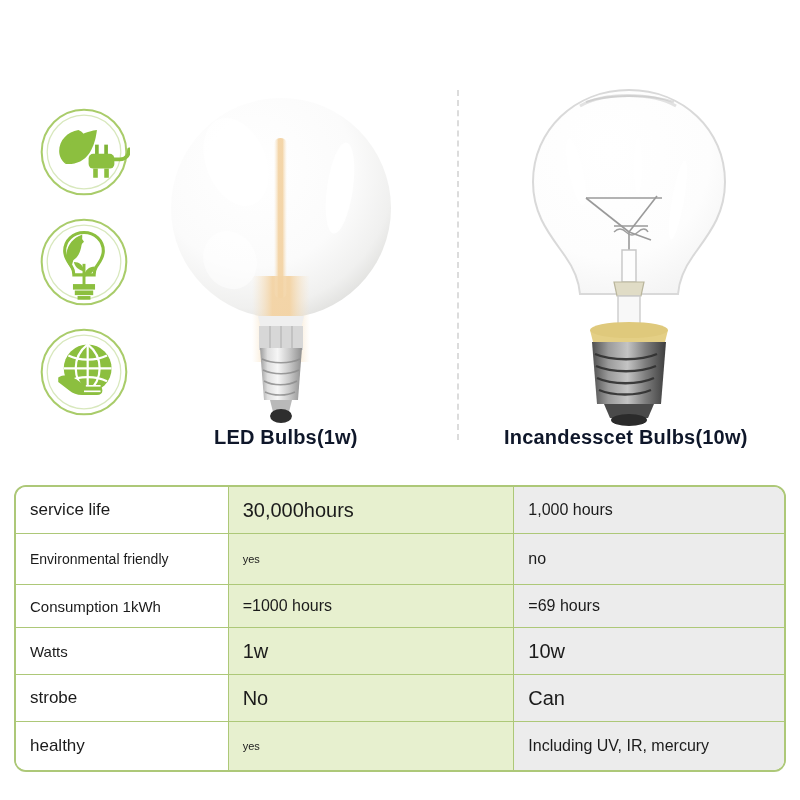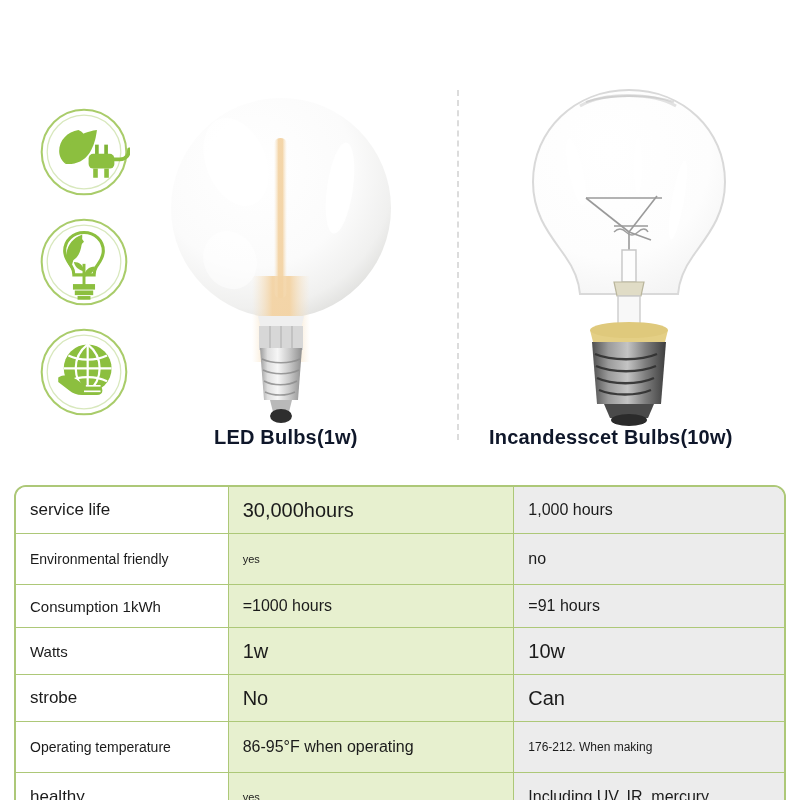--- a/index.html
+++ b/index.html
@@ -65,21 +65,21 @@
   .caption {
     position: absolute;
     top: 426px;
     font-size: 20px;
     font-weight: bold;
     color: #0f172a;
     letter-spacing: .2px;
     white-space: nowrap;
   }
   .caption-led  { left: 214px; }
-  .caption-inc  { left: 489px; }
+  .caption-inc  { left: 504px; }
 
   
   .compare-table {
     position: absolute;
     left: 14px;
     top: 485px;
     width: 772px;
     border: 2px solid #adc878;
     border-radius: 12px;
     border-collapse: separate;
@@ -298,36 +298,31 @@
       <td class="c-inc f-md">1,000 hours</td>
     </tr>
     <tr class="r-env">
       <td class="c-label lbl-2">Environmental friendly</td>
       <td class="c-led f-sm">yes</td>
       <td class="c-inc f-md">no</td>
     </tr>
     <tr class="r-cons">
       <td class="c-label lbl">Consumption 1kWh</td>
       <td class="c-led f-md al-l">=1000 hours</td>
-      <td class="c-inc f-md">=91 hours</td>
+      <td class="c-inc f-md">=69 hours</td>
     </tr>
     <tr class="r-watts">
       <td class="c-label lbl">Watts</td>
       <td class="c-led f-lg">1w</td>
       <td class="c-inc f-lg">10w</td>
     </tr>
     <tr class="r-strobe">
       <td class="c-label lbl-lg">strobe</td>
       <td class="c-led f-lg">No</td>
       <td class="c-inc f-lg">Can</td>
     </tr>
-    <tr class="r-temp">
-      <td class="c-label lbl-2">Operating temperature</td>
-      <td class="c-led f-md al-l">86-95°F when operating</td>
-      <td class="c-inc f-xs">176-212. When making</td>
-    </tr>
     <tr class="r-health">
       <td class="c-label lbl-lg">healthy</td>
       <td class="c-led f-sm">yes</td>
       <td class="c-inc f-md">Including UV, IR, mercury</td>
     </tr>
   </tbody>
 </table>
 
 </body></html>

